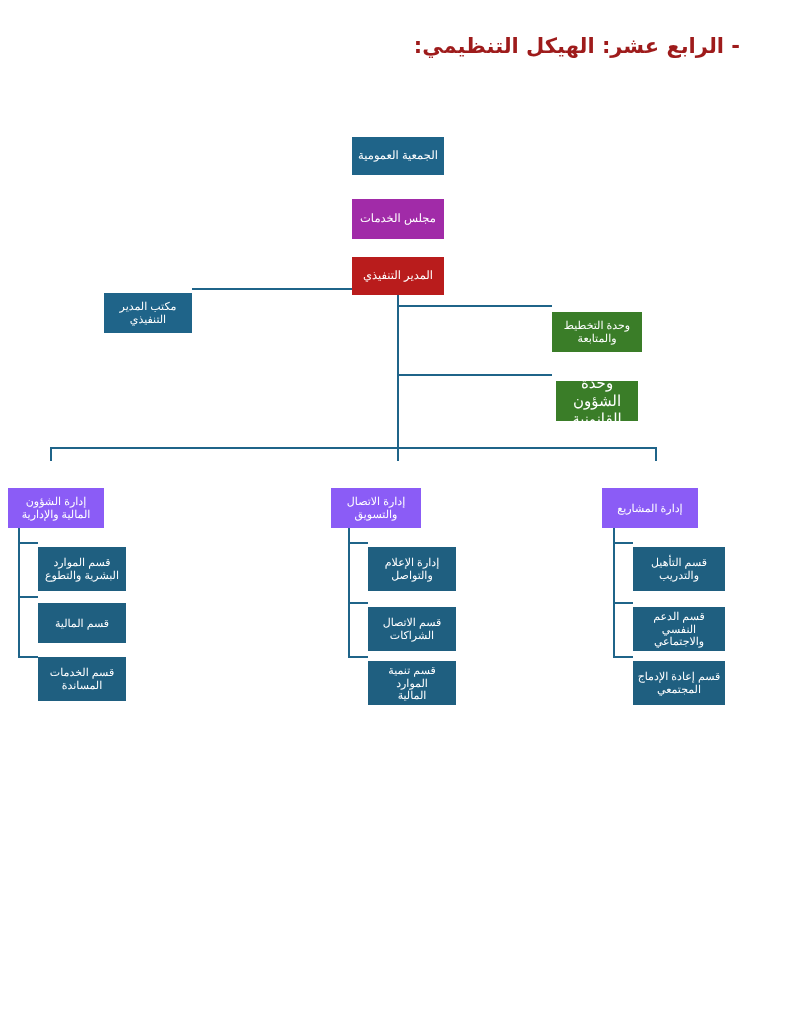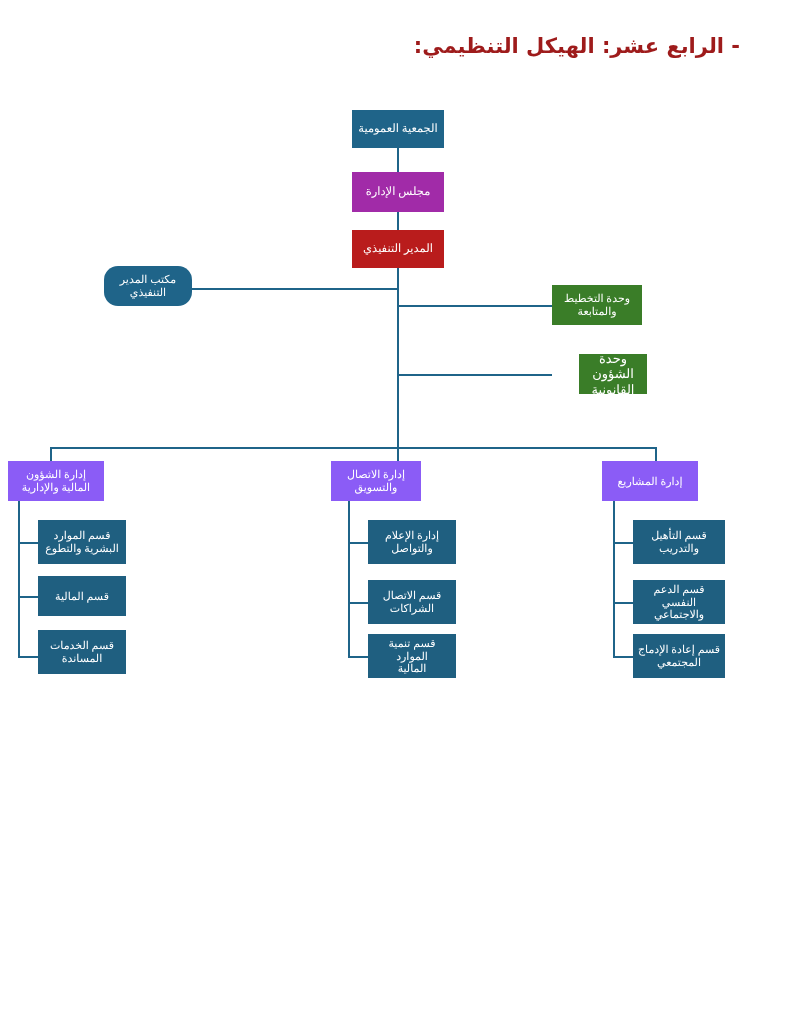--- a/index.html
+++ b/index.html
@@ -43,21 +43,22 @@
     box-sizing: border-box;
     display: flex;
     align-items: center;
     justify-content: center;
     text-align: center;
     direction: rtl;
     color: #ffffff;
     line-height: 1.18;
     padding: 6px 4px;
     white-space: pre-line;
-    font-family: Liberation Serif, serif;
+    font-family: Liberation Sans, sans-serif;
+    margin-top: 27px;
   }
 
   .node.teal      { background: #1F6489; }
   .node.purple    { background: #A12BA8; }
   .node.red       { background: #b91c1c; }
   .node.green     { background: #3A7D28; }
   .node.lightblue { background: #8b5cf6; }
   .node.dept      { background: #1F5F80; }
 
   
@@ -102,31 +103,31 @@
   <div class="line h" style="left:348px; top:602px; width:20px;"></div>
   <div class="line h" style="left:348px; top:656px; width:20px;"></div>
 
   <div class="line v" style="left:613px; top:500px; height:158px;"></div>
   <div class="line h" style="left:613px; top:542px; width:20px;"></div>
   <div class="line h" style="left:613px; top:602px; width:20px;"></div>
   <div class="line h" style="left:613px; top:656px; width:20px;"></div>
 
   <div class="node teal" style="left:352px; top:110px; width:92px; height:38px; font-size:11.5px;">الجمعية العمومية</div>
 
-  <div class="node purple" style="left:352px; top:172px; width:92px; height:40px; font-size:11.5px;">مجلس الإدارة</div>
+  <div class="node purple" style="left:352px; top:172px; width:92px; height:40px; font-size:11.5px;">مجلس الخدمات</div>
 
   <div class="node red" style="left:352px; top:230px; width:92px; height:38px; font-size:11.5px;">المدير التنفيذي</div>
 
-  <div class="node teal" style="left:104px; top:266px; width:88px; height:40px; font-size:11px;border-radius:14px;">مكتب المدير
+  <div class="node teal" style="left:104px; top:266px; width:88px; height:40px; font-size:11px;">مكتب المدير
 التنفيذي</div>
 
   <div class="node green" style="left:552px; top:285px; width:90px; height:40px; font-size:11px;">وحدة التخطيط
 والمتابعة</div>
 
-  <div class="node green" style="left:579px; top:354px; width:68px; height:40px; font-size:13px;">وحدة الشؤون
+  <div class="node green" style="left:556px; top:354px; width:82px; height:40px; font-size:15px;">وحدة الشؤون
 القانونية</div>
 
   <div class="node lightblue" style="left:8px; top:461px; width:96px; height:40px; font-size:11px;">إدارة الشؤون
 المالية والإدارية</div>
 
   <div class="node lightblue" style="left:331px; top:461px; width:90px; height:40px; font-size:11px;">إدارة الاتصال
 والتسويق</div>
 
   <div class="node lightblue" style="left:602px; top:461px; width:96px; height:40px; font-size:11px;text-align:right;">إدارة المشاريع</div>
 

